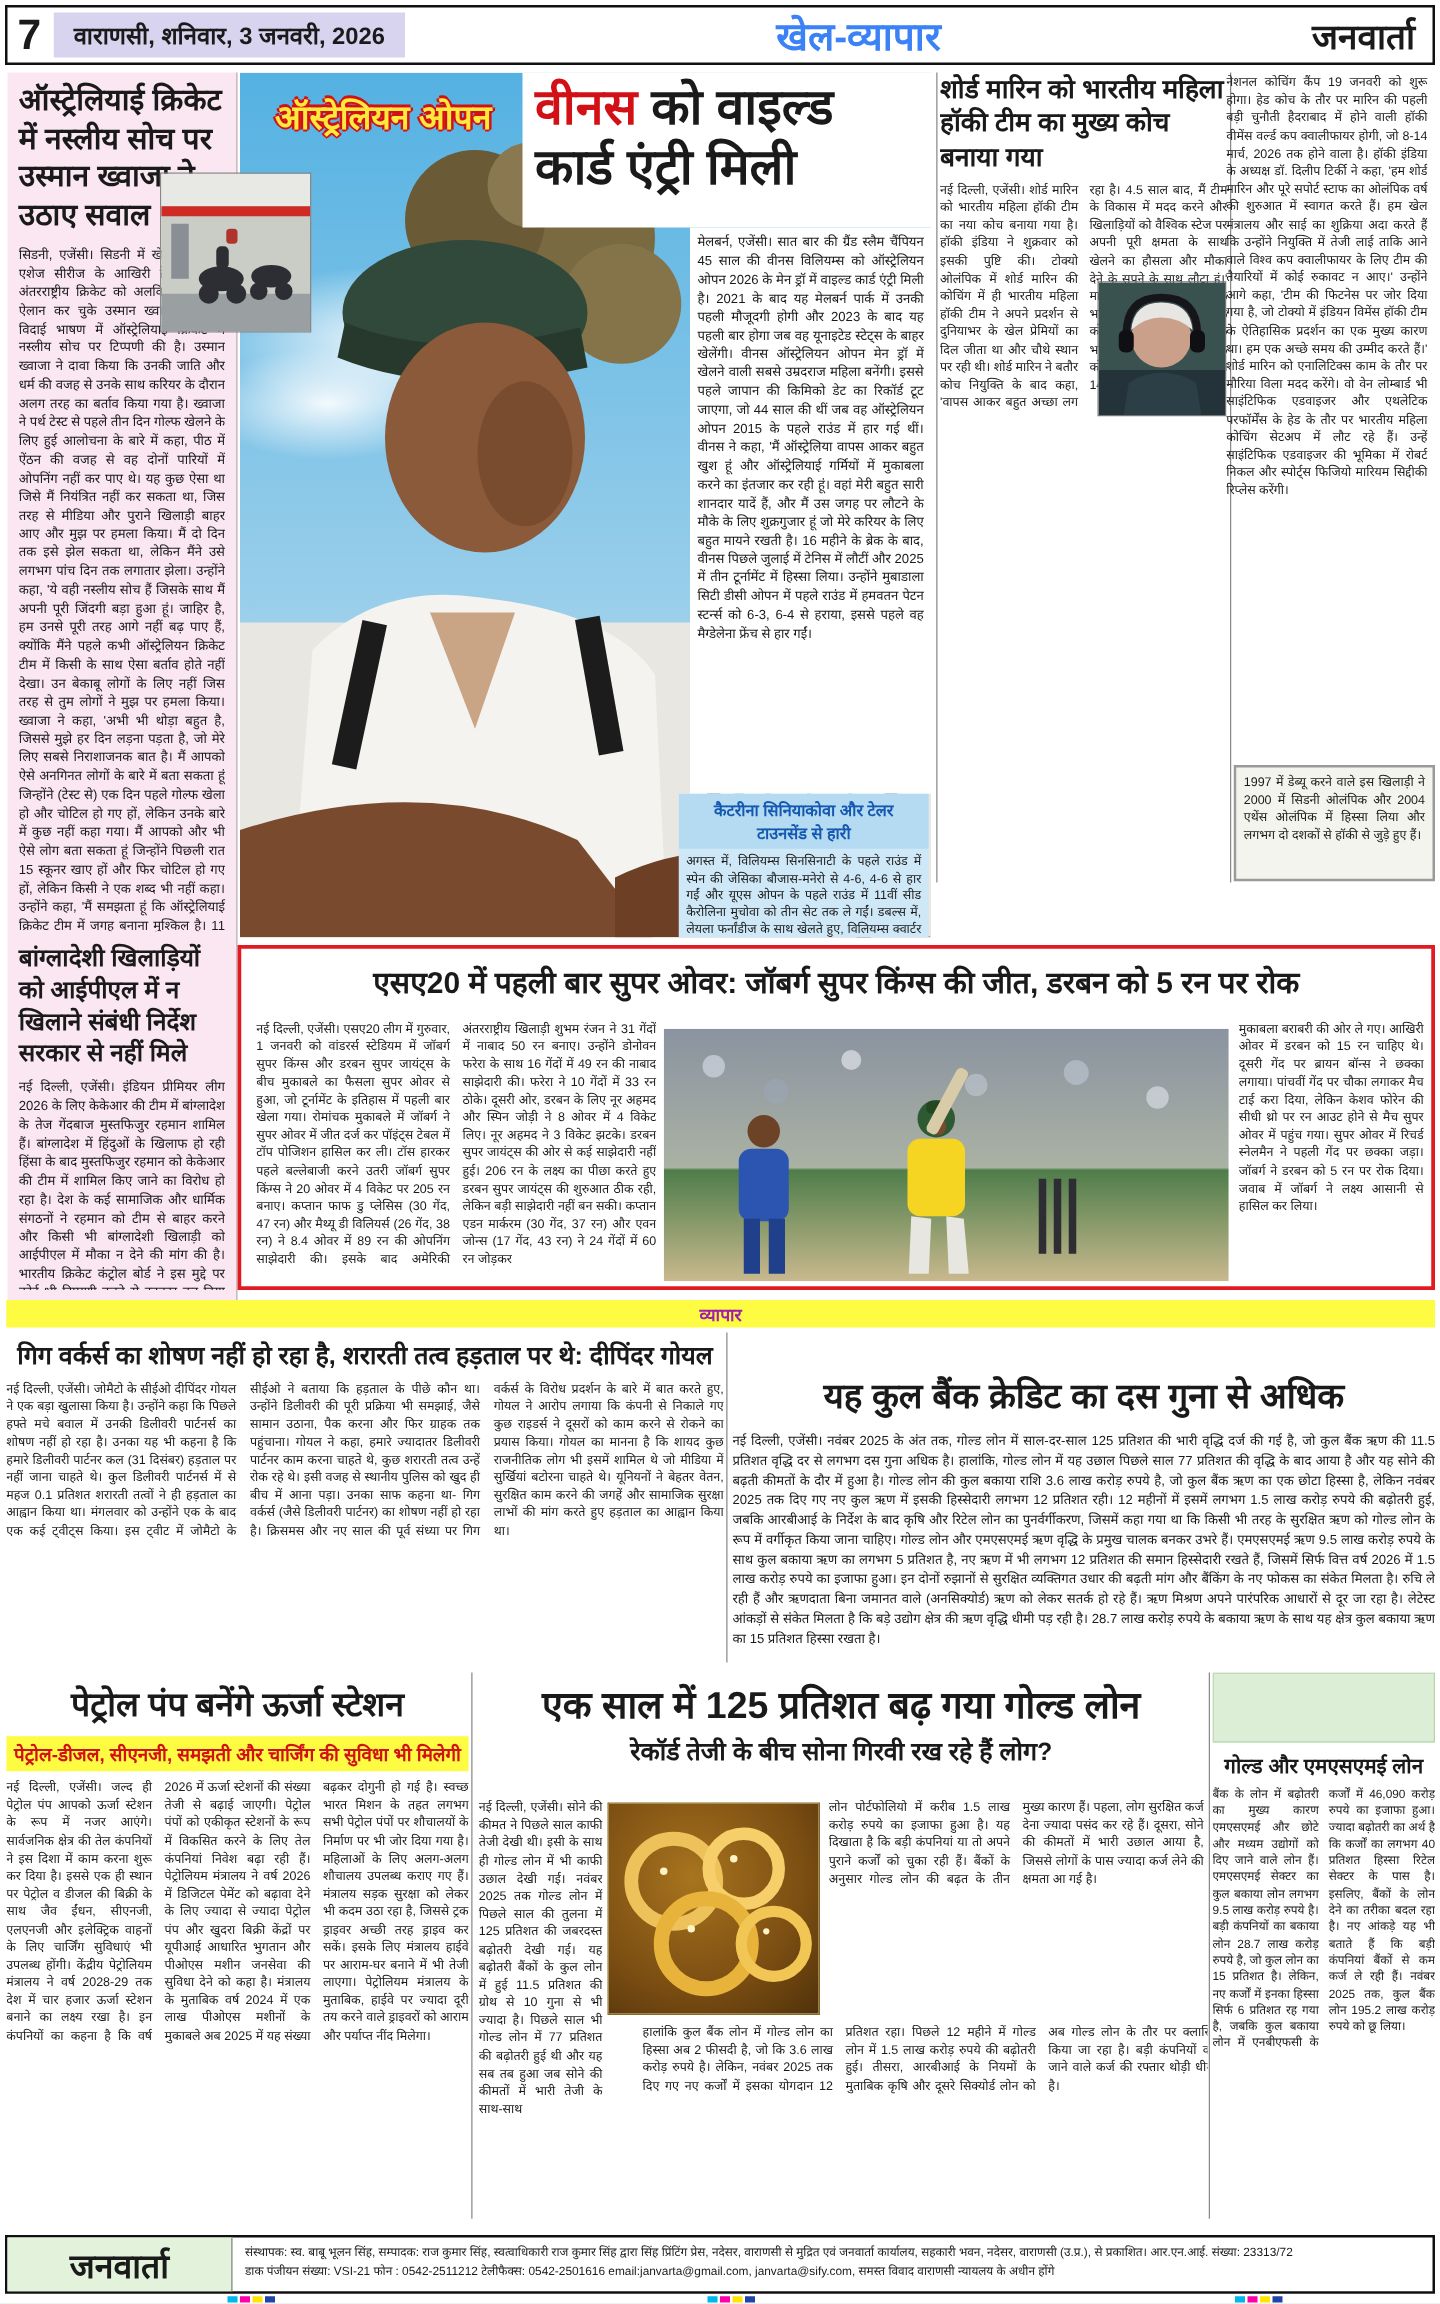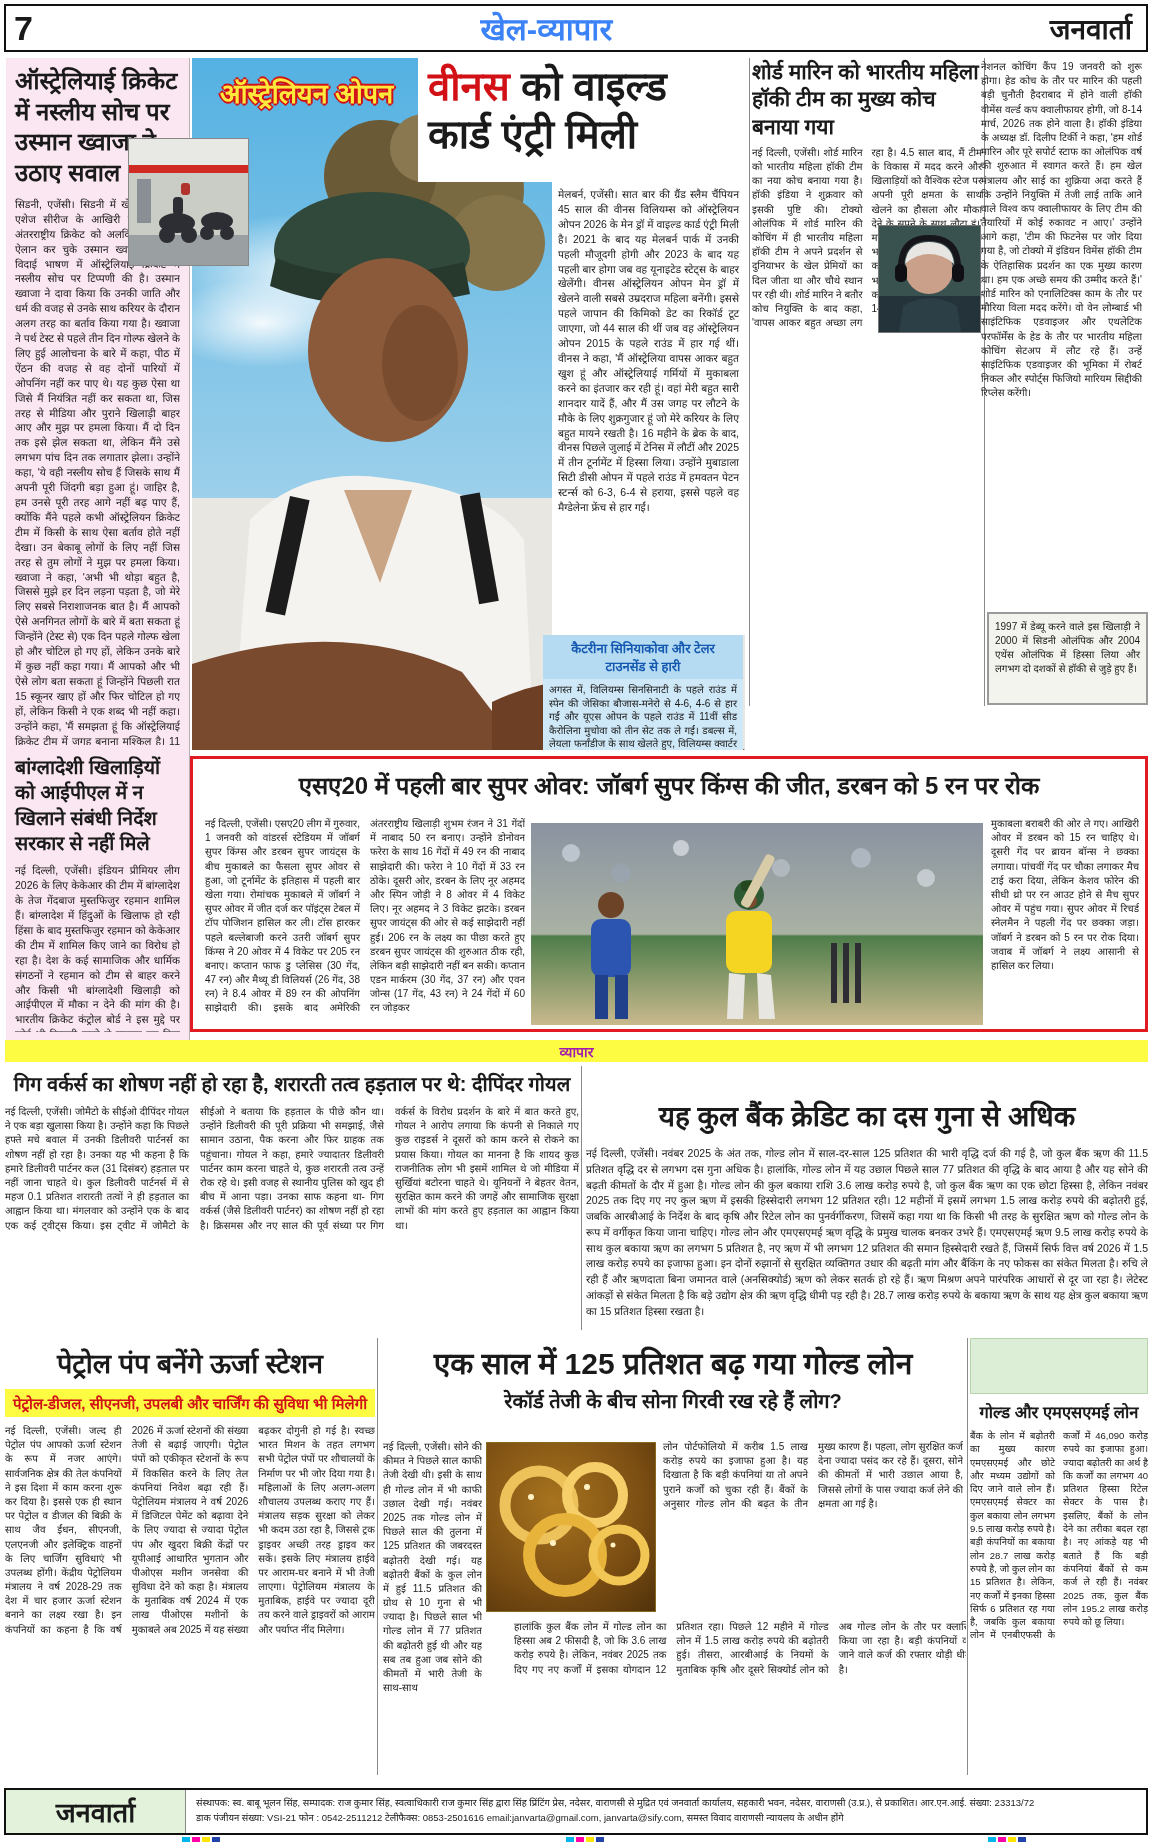--- a/index.html
+++ b/index.html
@@ -103,20 +103,21 @@
   .regmarks i { display:block; width:8px; height:5px; }
   .c1{background:#00b7eb}.c2{background:#ff00a8}.c3{background:#ffe400}.c4{background:#2244aa}
 </style>
 </head>
 <body>
 
 <div class="page">
 
   <div class="masthead">
     <div class="pageno">7</div>
+    <div class="datechip">वाराणसी, शनिवार, 3 जनवरी, 2026</div>
     <div class="sect-title">खेल-व्यापार</div>
     <div class="paper-name">जनवार्ता</div>
   </div>
 
   <div class="col-left">
     <h2>ऑस्ट्रेलियाई क्रिकेट में नस्लीय सोच पर उस्मान ख्वाजा ने उठाए सवाल</h2>
     <div class="smallbody jtext body1">सिडनी, एजेंसी। सिडनी में खेले जाने वाले एशेज सीरीज के आखिरी टेस्ट के बाद अंतरराष्ट्रीय क्रिकेट को अलविदा कहने का ऐलान कर चुके उस्मान ख्वाजा ने अपने विदाई भाषण में ऑस्ट्रेलियाई क्रिकेट में नस्लीय सोच पर टिप्पणी की है। उस्मान ख्वाजा ने दावा किया कि उनकी जाति और धर्म की वजह से उनके साथ करियर के दौरान अलग तरह का बर्ताव किया गया है। ख्वाजा ने पर्थ टेस्ट से पहले तीन दिन गोल्फ खेलने के लिए हुई आलोचना के बारे में कहा, पीठ में ऐंठन की वजह से वह दोनों पारियों में ओपनिंग नहीं कर पाए थे। यह कुछ ऐसा था जिसे मैं नियंत्रित नहीं कर सकता था, जिस तरह से मीडिया और पुराने खिलाड़ी बाहर आए और मुझ पर हमला किया। मैं दो दिन तक इसे झेल सकता था, लेकिन मैंने उसे लगभग पांच दिन तक लगातार झेला। उन्होंने कहा, 'ये वही नस्लीय सोच हैं जिसके साथ मैं अपनी पूरी जिंदगी बड़ा हुआ हूं। जाहिर है, हम उनसे पूरी तरह आगे नहीं बढ़ पाए हैं, क्योंकि मैंने पहले कभी ऑस्ट्रेलियन क्रिकेट टीम में किसी के साथ ऐसा बर्ताव होते नहीं देखा। उन बेकाबू लोगों के लिए नहीं जिस तरह से तुम लोगों ने मुझ पर हमला किया। ख्वाजा ने कहा, 'अभी भी थोड़ा बहुत है, जिससे मुझे हर दिन लड़ना पड़ता है, जो मेरे लिए सबसे निराशाजनक बात है। मैं आपको ऐसे अनगिनत लोगों के बारे में बता सकता हूं जिन्होंने (टेस्ट से) एक दिन पहले गोल्फ खेला हो और चोटिल हो गए हों, लेकिन उनके बारे में कुछ नहीं कहा गया। मैं आपको और भी ऐसे लोग बता सकता हूं जिन्होंने पिछली रात 15 स्कूनर खाए हों और फिर चोटिल हो गए हों, लेकिन किसी ने एक शब्द भी नहीं कहा। उन्होंने कहा, 'मैं समझता हूं कि ऑस्ट्रेलियाई क्रिकेट टीम में जगह बनाना मुश्किल है। 11 जगहें हैं। यह आसान नहीं है,</div>
     <h3>बांग्लादेशी खिलाड़ियों को आईपीएल में न खिलाने संबंधी निर्देश सरकार से नहीं मिले</h3>
     <div class="smallbody jtext body2">नई दिल्ली, एजेंसी। इंडियन प्रीमियर लीग 2026 के लिए केकेआर की टीम में बांग्लादेश के तेज गेंदबाज मुस्तफिजुर रहमान शामिल हैं। बांग्लादेश में हिंदुओं के खिलाफ हो रही हिंसा के बाद मुस्तफिजुर रहमान को केकेआर की टीम में शामिल किए जाने का विरोध हो रहा है। देश के कई सामाजिक और धार्मिक संगठनों ने रहमान को टीम से बाहर करने और किसी भी बांग्लादेशी खिलाड़ी को आईपीएल में मौका न देने की मांग की है। भारतीय क्रिकेट कंट्रोल बोर्ड ने इस मुद्दे पर कोई भी टिप्पणी करने से इनकार कर दिया है। आईएएनएस को बीसीसीआई के सूत्रों से जो जानकारी मिली है उसके मुताबिक भारत सरकार की तरफ से आईपीएल में बांग्लादेशी खिलाड़ियों को न खिलाए जाने संबंधी कोई निर्देश नहीं मिला है।</div>
   </div>
@@ -246,21 +247,21 @@
   </div>
   <div class="vr" style="left:581px; top:1066px; height:264px;"></div>
 
   <div class="bank">
     <h2>यह कुल बैंक क्रेडिट का दस गुना से अधिक</h2>
     <div class="bank-body jtext">नई दिल्ली, एजेंसी। नवंबर 2025 के अंत तक, गोल्ड लोन में साल-दर-साल 125 प्रतिशत की भारी वृद्धि दर्ज की गई है, जो कुल बैंक ऋण की 11.5 प्रतिशत वृद्धि दर से लगभग दस गुना अधिक है। हालांकि, गोल्ड लोन में यह उछाल पिछले साल 77 प्रतिशत की वृद्धि के बाद आया है और यह सोने की बढ़ती कीमतों के दौर में हुआ है। गोल्ड लोन की कुल बकाया राशि 3.6 लाख करोड़ रुपये है, जो कुल बैंक ऋण का एक छोटा हिस्सा है, लेकिन नवंबर 2025 तक दिए गए नए कुल ऋण में इसकी हिस्सेदारी लगभग 12 प्रतिशत रही। 12 महीनों में इसमें लगभग 1.5 लाख करोड़ रुपये की बढ़ोतरी हुई, जबकि आरबीआई के निर्देश के बाद कृषि और रिटेल लोन का पुनर्वर्गीकरण, जिसमें कहा गया था कि किसी भी तरह के सुरक्षित ऋण को गोल्ड लोन के रूप में वर्गीकृत किया जाना चाहिए। गोल्ड लोन और एमएसएमई ऋण वृद्धि के प्रमुख चालक बनकर उभरे हैं। एमएसएमई ऋण 9.5 लाख करोड़ रुपये के साथ कुल बकाया ऋण का लगभग 5 प्रतिशत है, नए ऋण में भी लगभग 12 प्रतिशत की समान हिस्सेदारी रखते हैं, जिसमें सिर्फ वित्त वर्ष 2026 में 1.5 लाख करोड़ रुपये का इजाफा हुआ। इन दोनों रुझानों से सुरक्षित व्यक्तिगत उधार की बढ़ती मांग और बैंकिंग के नए फोकस का संकेत मिलता है। रुचि ले रही हैं और ऋणदाता बिना जमानत वाले (अनसिक्योर्ड) ऋण को लेकर सतर्क हो रहे हैं। ऋण मिश्रण अपने पारंपरिक आधारों से दूर जा रहा है। लेटेस्ट आंकड़ों से संकेत मिलता है कि बड़े उद्योग क्षेत्र की ऋण वृद्धि धीमी पड़ रही है। 28.7 लाख करोड़ रुपये के बकाया ऋण के साथ यह क्षेत्र कुल बकाया ऋण का 15 प्रतिशत हिस्सा रखता है।</div>
   </div>
 
   <div class="petrol">
     <h2>पेट्रोल पंप बनेंगे ऊर्जा स्टेशन</h2>
-    <div class="petrol-sub">पेट्रोल-डीजल, सीएनजी, उपलबी और चार्जिंग की सुविधा भी मिलेगी</div>
+    <div class="petrol-sub">पेट्रोल-डीजल, सीएनजी, समझती और चार्जिंग की सुविधा भी मिलेगी</div>
     <div class="petrol-body jtext">नई दिल्ली, एजेंसी। जल्द ही पेट्रोल पंप आपको ऊर्जा स्टेशन के रूप में नजर आएंगे। सार्वजनिक क्षेत्र की तेल कंपनियों ने इस दिशा में काम करना शुरू कर दिया है। इससे एक ही स्थान पर पेट्रोल व डीजल की बिक्री के साथ जैव ईंधन, सीएनजी, एलएनजी और इलेक्ट्रिक वाहनों के लिए चार्जिंग सुविधाएं भी उपलब्ध होंगी। केंद्रीय पेट्रोलियम मंत्रालय ने वर्ष 2028-29 तक देश में चार हजार ऊर्जा स्टेशन बनाने का लक्ष्य रखा है। इन कंपनियों का कहना है कि वर्ष 2026 में ऊर्जा स्टेशनों की संख्या तेजी से बढ़ाई जाएगी। पेट्रोल पंपों को एकीकृत स्टेशनों के रूप में विकसित करने के लिए तेल कंपनियां निवेश बढ़ा रही हैं। पेट्रोलियम मंत्रालय ने वर्ष 2026 में डिजिटल पेमेंट को बढ़ावा देने के लिए ज्यादा से ज्यादा पेट्रोल पंप और खुदरा बिक्री केंद्रों पर यूपीआई आधारित भुगतान और पीओएस मशीन जनसेवा की सुविधा देने को कहा है। मंत्रालय के मुताबिक वर्ष 2024 में एक लाख पीओएस मशीनों के मुकाबले अब 2025 में यह संख्या बढ़कर दोगुनी हो गई है। स्वच्छ भारत मिशन के तहत लगभग सभी पेट्रोल पंपों पर शौचालयों के निर्माण पर भी जोर दिया गया है। महिलाओं के लिए अलग-अलग शौचालय उपलब्ध कराए गए हैं। मंत्रालय सड़क सुरक्षा को लेकर भी कदम उठा रहा है, जिससे ट्रक ड्राइवर अच्छी तरह ड्राइव कर सकें। इसके लिए मंत्रालय हाईवे पर आराम-घर बनाने में भी तेजी लाएगा। पेट्रोलियम मंत्रालय के मुताबिक, हाईवे पर ज्यादा दूरी तय करने वाले ड्राइवरों को आराम और पर्याप्त नींद मिलेगा।</div>
   </div>
   <div class="petrol-photo">
     <svg width="119" height="126" viewBox="0 0 119 126" preserveAspectRatio="none">
       <rect width="119" height="126" fill="#c9cdc6"></rect>
       <rect y="0" width="119" height="26" fill="#e8e9e4"></rect>
       <rect y="26" width="119" height="8" fill="#cf2b24"></rect>
       <rect x="8" y="40" width="14" height="44" fill="#8a8f96"></rect>
       <rect y="96" width="119" height="30" fill="#9aa0a2"></rect>
       <g fill="#2c2e33">
@@ -309,21 +310,21 @@
   <div class="msme">
     <div class="msme-green"></div>
     <h2>गोल्ड और एमएसएमई लोन</h2>
     <div class="msme-body jtext">बैंक के लोन में बढ़ोतरी का मुख्य कारण एमएसएमई और छोटे और मध्यम उद्योगों को दिए जाने वाले लोन हैं। एमएसएमई सेक्टर का कुल बकाया लोन लगभग 9.5 लाख करोड़ रुपये है। बड़ी कंपनियों का बकाया लोन 28.7 लाख करोड़ रुपये है, जो कुल लोन का 15 प्रतिशत है। लेकिन, नए कर्जों में इनका हिस्सा सिर्फ 6 प्रतिशत रह गया है, जबकि कुल बकाया लोन में एनबीएफसी के कर्जों में 46,090 करोड़ रुपये का इजाफा हुआ। ज्यादा बढ़ोतरी का अर्थ है कि कर्जों का लगभग 40 प्रतिशत हिस्सा रिटेल सेक्टर के पास है। इसलिए, बैंकों के लोन देने का तरीका बदल रहा है। नए आंकड़े यह भी बताते हैं कि बड़ी कंपनियां बैंकों से कम कर्ज ले रही हैं। नवंबर 2025 तक, कुल बैंक लोन 195.2 लाख करोड़ रुपये को छू लिया।</div>
   </div>
 
   <div class="footer">
     <div class="footer-name">जनवार्ता</div>
     <div class="footer-text">
       <div>संस्थापक: स्व. बाबू भूलन सिंह, सम्पादक: राज कुमार सिंह, स्वत्वाधिकारी राज कुमार सिंह द्वारा सिंह प्रिंटिंग प्रेस, नदेसर, वाराणसी से मुद्रित एवं जनवार्ता कार्यालय, सहकारी भवन, नदेसर, वाराणसी (उ.प्र.), से प्रकाशित। आर.एन.आई. संख्या: 23313/72</div>
-      <div>डाक पंजीयन संख्या: VSI-21 फोन : 0542-2511212 टेलीफैक्स: 0853-2501616 email:janvarta@gmail.com, janvarta@sify.com, समस्त विवाद वाराणसी न्यायलय के अधीन होंगे</div>
+      <div>डाक पंजीयन संख्या: VSI-21 फोन : 0542-2511212 टेलीफैक्स: 0542-2501616 email:janvarta@gmail.com, janvarta@sify.com, समस्त विवाद वाराणसी न्यायलय के अधीन होंगे</div>
     </div>
   </div>
 
   <div class="regmarks" style="left:182px;">
       <i class="c1"></i>
       <i class="c2"></i>
       <i class="c3"></i>
       <i class="c4"></i>
     </div>
   <div class="regmarks" style="left:566px;">

